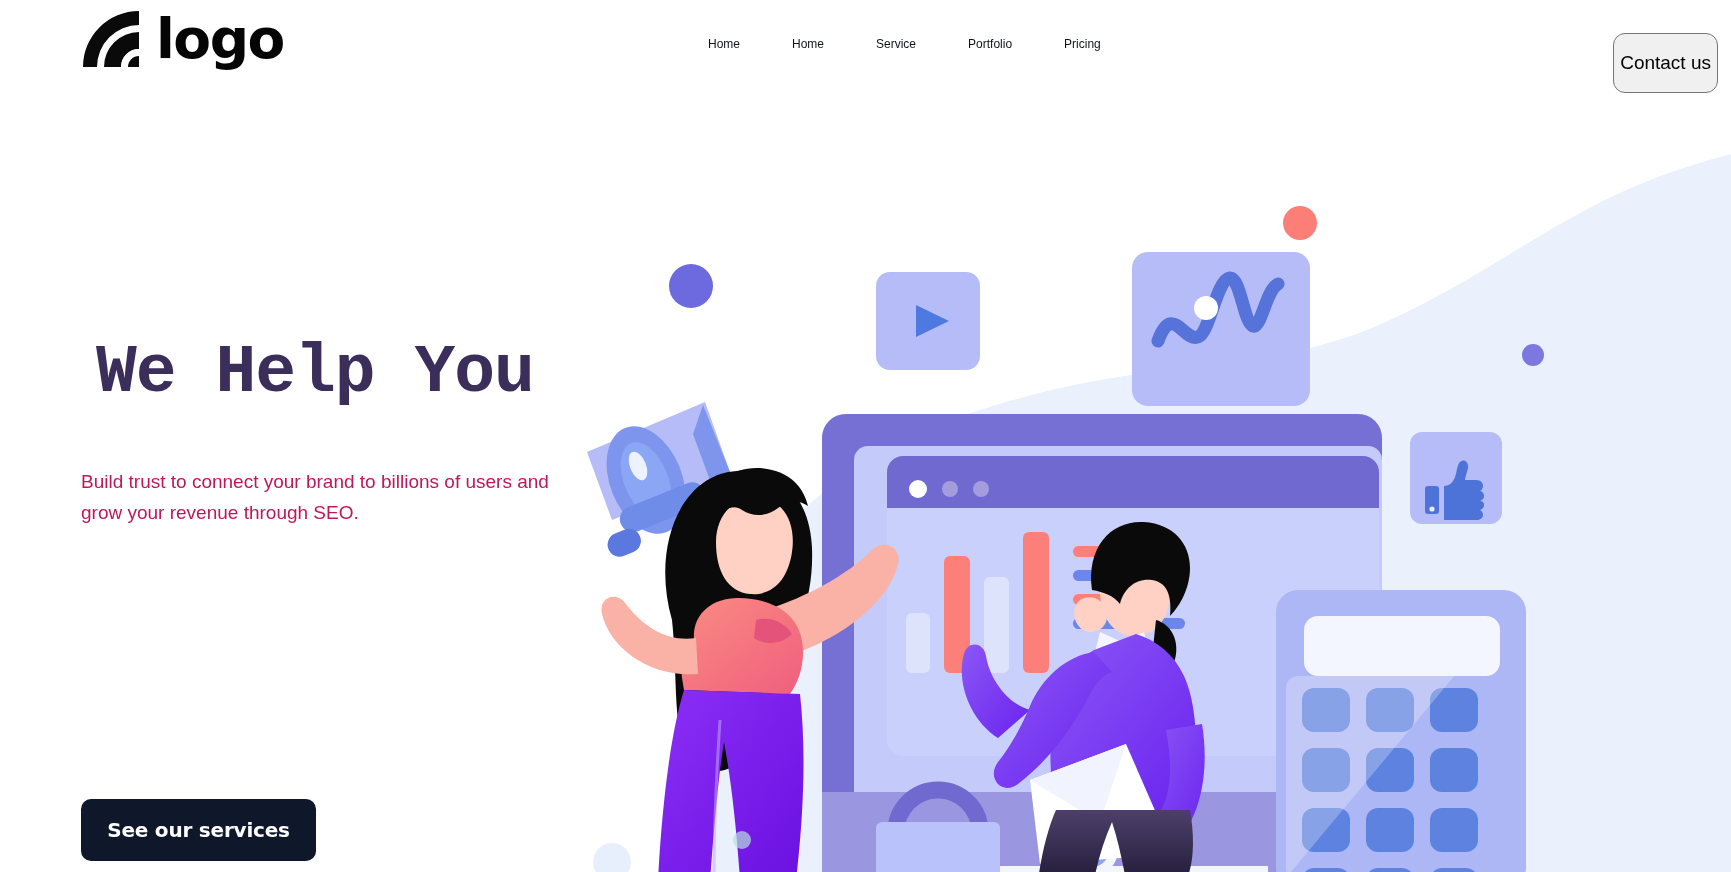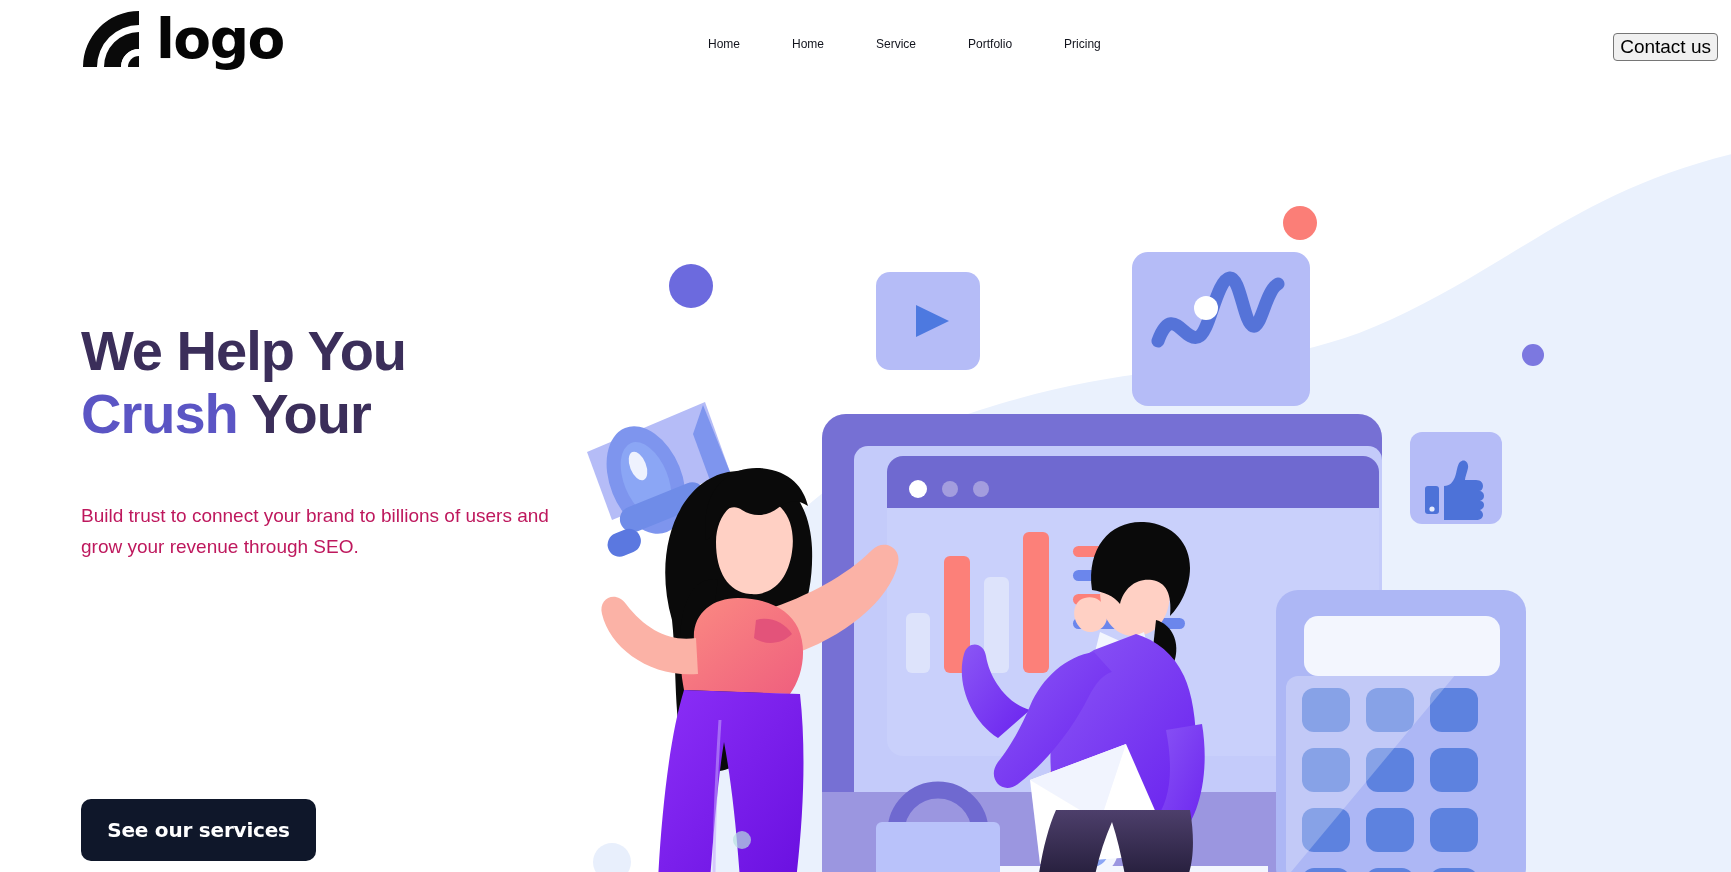--- a/index.html
+++ b/index.html
@@ -62,41 +62,41 @@
   }
 
   .contact-btn {
     position: absolute;
     right: 13px; top: 33px;
     font-family: "Liberation Sans", sans-serif;
     font-size: 19px;
     color: #000000;
     background: #f0f0f0;
     border: 1px solid #767676;
-    border-radius: 4px;
-    padding: 1px 6px;
+    border-radius: 12px;
+    padding: 17px 6px;
     line-height: 1.25;
     cursor: pointer;
   }
 
   
   .hero-copy {
     position: absolute;
     left: 81px; top: 320px;
     width: 560px;
     z-index: 30;
   }
   .headline {
-    margin: 0;
-    font-size: 56px;
+    margin: 15px;
+    font-size: 68px;
     font-weight: 700;
     line-height: 1.12;
     letter-spacing: -1px;
     color: #3b2e5a;
-    font-family: Liberation Sans, sans-serif;
+    font-family: Liberation Mono, monospace;
   }
   .headline .accent { color: #5b55c4; }
   .headline .ln { display: block; }
 
   .subcopy {
     margin: 56px 0 0 0;
     font-size: 19px;
     line-height: 1.62;
     color: #be185d;
     width: 470px;
@@ -368,20 +368,19 @@
         <path d="M496 730 L630 730 C636 764 632 790 626 800 L566 800
                  c-4 -20 -8 -40 -14 -58 c-8 18 -14 38 -18 58 L478 800
                  c4 -28 10 -52 18 -70 z" fill="url(#gPants)"></path>
       </g>
     </svg>
   </div>
 
   <div class="hero-copy">
     <h1 class="headline">
       <span class="ln">We Help You</span>
-      <span class="ln"><span class="accent">Crush</span><span> Your</span></span>
     </h1>
     <p class="subcopy">Build trust to connect your brand to billions of users and grow your revenue through SEO.</p>
   </div>
 
   <button class="cta-btn">See our services</button>
 
 </div>
 
 </body></html>

